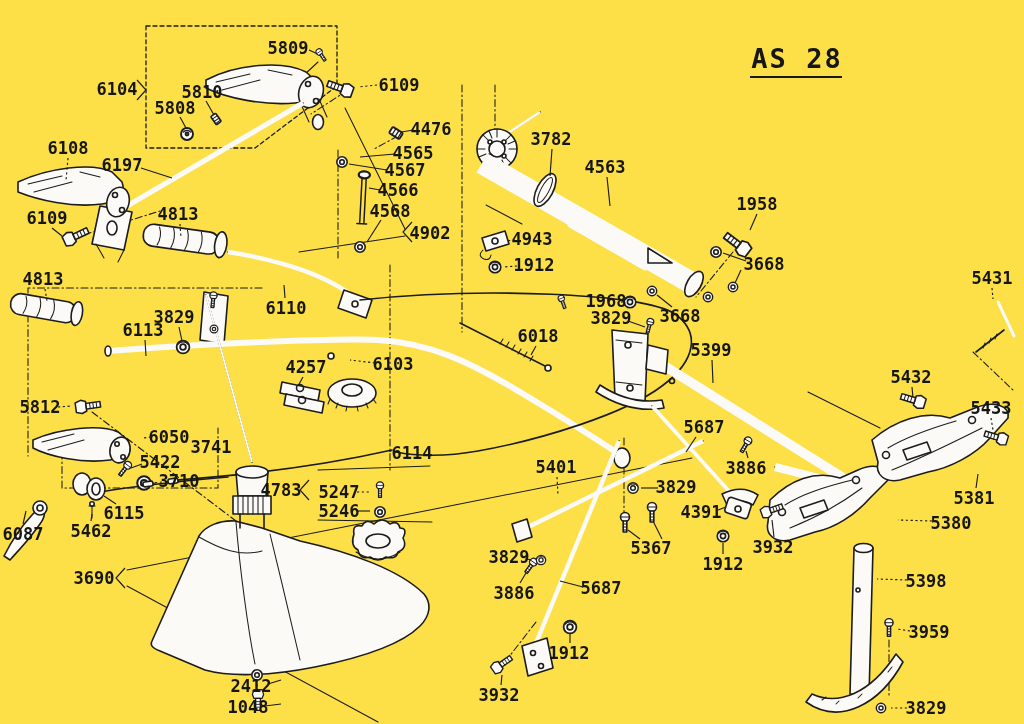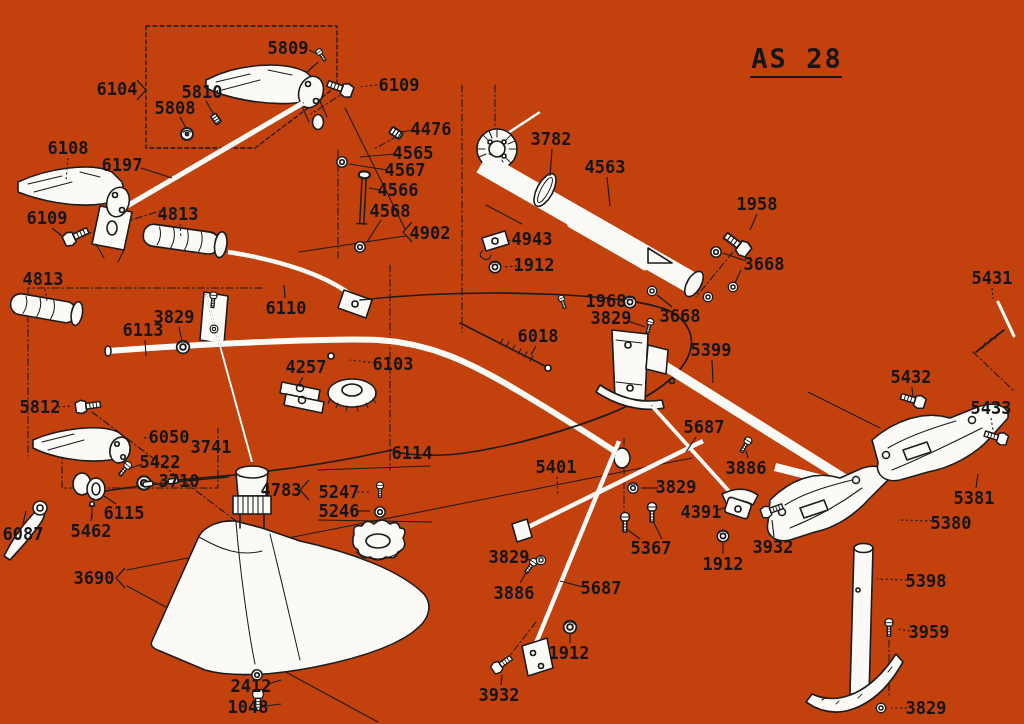--- a/index.html
+++ b/index.html
@@ -1,16 +1,16 @@
 <!DOCTYPE html>
 <html><head>
 <meta charset="utf-8">
 <style>
   html,body{margin:0;padding:0;background:#e8e8e8;}
-  #stage{position:relative;width:1024px;height:724px;background:#c2410c;overflow:hidden;}
+  #stage{position:relative;width:1024px;height:724px;background:#fde047;overflow:hidden;}
   svg{display:block;}
   .ink{stroke:#1c1c1c;fill:none;stroke-width:1.6;stroke-linecap:round;stroke-linejoin:round;}
   .fillw{fill:#fbfaf7;}
   .thin{stroke-width:1.05;}
   .dd{stroke-dasharray:7 3 1.5 3;stroke-width:1.05;}
   .dash{stroke-dasharray:4 3;stroke-width:1.3;}
   .lbl{font:bold 17px "DejaVu Sans Mono",monospace;fill:#161616;}
   .ttl{font:bold 27px "DejaVu Sans Mono",monospace;letter-spacing:2px;fill:#161616;}
   .leader{stroke:#1c1c1c;stroke-width:1.15;fill:none;}
   .leader.dot{stroke-dasharray:2.2 2.6;}

